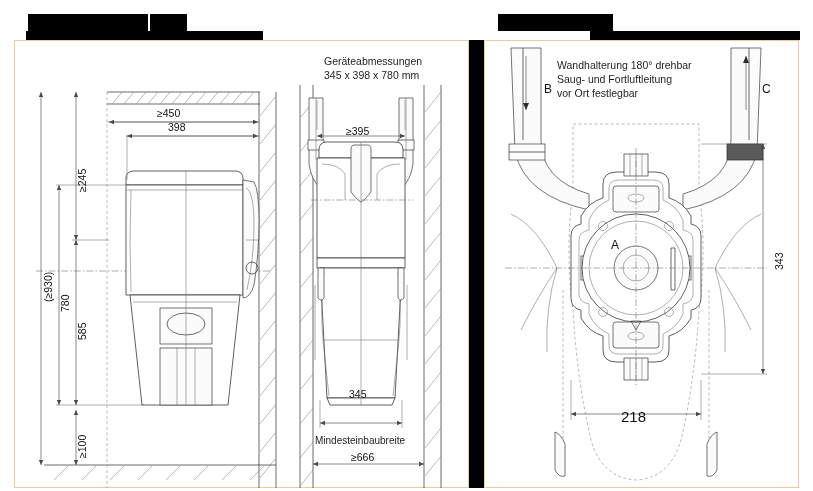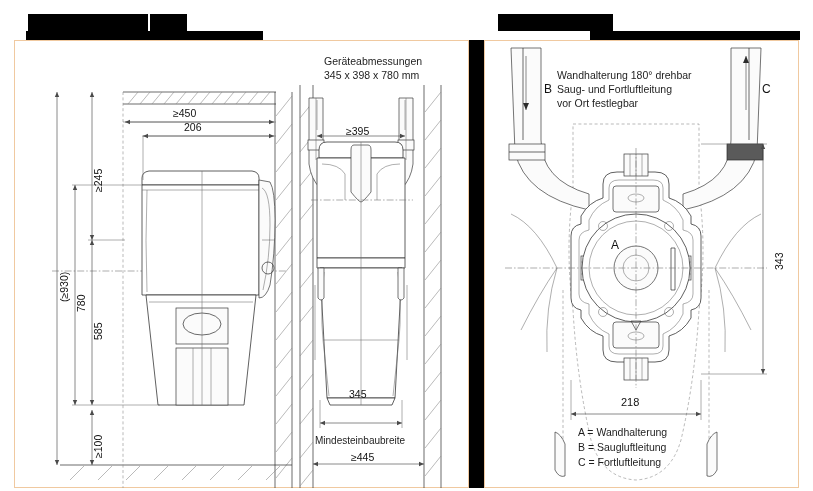--- a/index.html
+++ b/index.html
@@ -21,28 +21,28 @@
   .frame{position:absolute;left:14px;top:40px;width:785px;height:448px;
          border:1.4px solid #f0c9a0;box-sizing:border-box;background:#fff;}
 
   
   .divider{position:absolute;left:468px;top:40px;width:17px;height:448px;
            background:#000;border-left:1.4px solid #f0c9a0;border-right:1.4px solid #f0c9a0;
            box-sizing:border-box;}
 
   
   .panel{position:absolute;top:40px;height:448px;}
-  #panel-left{left:14px;width:277px;margin-left:16px;}
+  #panel-left{left:14px;width:277px;}
   #panel-mid{left:291px;width:177px;}
   #panel-right{left:485px;width:314px;}
 
   
   .txt{position:absolute;font-size:10.5px;line-height:14px;color:#1d1d1d;white-space:pre;}
   #mid-caption{left:324px;top:54px;}
-  #right-caption{left:557px;top:68px;}
+  #right-caption{left:557px;top:58px;}
   #left-note{left:113px;top:403px;}
   #mid-bottom-label{left:315px;top:434px;font-size:10px;}
   #right-legend{left:578px;top:425px;line-height:15px;}
 
   
   .dim{position:absolute;font-size:10.5px;color:#111;white-space:nowrap;}
   .dimv{position:absolute;font-size:10.5px;color:#111;white-space:nowrap;
         transform-origin:0 0;transform:rotate(-90deg);}
 
   svg{position:absolute;left:0;top:0;overflow:visible;}
@@ -182,21 +182,21 @@
       <line class="ln-thin" x1="42" y1="365" x2="130" y2="365"></line>
       <line class="ln-thin" x1="58" y1="200" x2="95" y2="200"></line>
     </svg>
 
     <div class="dimv" style="left:28px;top:262px;">(≥930)</div>
     <div class="dimv" style="left:45px;top:272px;">780</div>
     <div class="dimv" style="left:62px;top:300px;">585</div>
     <div class="dimv" style="left:62px;top:152px;">≥245</div>
     <div class="dimv" style="left:62px;top:418px;">≥100</div>
     <div class="dim" style="left:143px;top:67px;">≥450</div>
-    <div class="dim" style="left:154px;top:81px;">206</div>
+    <div class="dim" style="left:154px;top:81px;">398</div>
   </div>
 
 
   <div class="panel" id="panel-mid">
     <svg width="177" height="448">
 
       <line class="ln" x1="133" y1="45" x2="133" y2="448"></line>
       <line class="ln" x1="150" y1="45" x2="150" y2="448"></line>
       <g class="hatch">
         <line x1="134" y1="72" x2="150" y2="52"></line>
@@ -270,21 +270,21 @@
       <line class="ln-thin" x1="29" y1="360" x2="29" y2="388"></line>
       <line class="ln-thin" x1="111" y1="360" x2="111" y2="388"></line>
 
       <line class="dimline" x1="22" y1="424" x2="133" y2="424"></line>
       <path d="M22,424 l5,-2.2 0,4.4 Z" fill="#4a4a4a"></path>
       <path d="M133,424 l-5,-2.2 0,4.4 Z" fill="#4a4a4a"></path>
     </svg>
 
     <div class="dim" style="left:55px;top:85px;text-align:right;">≥395</div>
     <div class="dim" style="left:58px;top:348px;">345</div>
-    <div class="dim" style="left:60px;top:411px;">≥445</div>
+    <div class="dim" style="left:60px;top:411px;">≥666</div>
   </div>
 
   <div class="txt" id="mid-caption"><span>Geräteabmessungen</span>
 <span>345 x 398 x 780 mm</span></div>
 
   <div class="txt" id="mid-bottom-label">Mindesteinbaubreite</div>
 
   <div class="panel" id="panel-right">
     <svg width="314" height="448">
 
@@ -376,24 +376,21 @@
       <path d="M86,374 l5,-2.2 0,4.4 Z" fill="#4a4a4a"></path>
       <path d="M216,374 l-5,-2.2 0,4.4 Z" fill="#4a4a4a"></path>
       <line class="ln-thin" x1="86" y1="340" x2="86" y2="380"></line>
       <line class="ln-thin" x1="216" y1="340" x2="216" y2="380"></line>
     </svg>
 
     <div class="dim" style="left:59px;top:42px;font-size:12px;">B</div>
     <div class="dim" style="left:277px;top:42px;font-size:12px;">C</div>
     <div class="dim" style="left:126px;top:198px;font-size:12px;">A</div>
     <div class="dimv" style="left:288px;top:230px;">343</div>
-    <div class="dim" style="left:136px;top:356px;font-size:11px;">218</div>
+    <div class="dim" style="left:136px;top:368px;font-size:15px;">218</div>
   </div>
 
   <div class="txt" id="right-caption"><span>Wandhalterung 180° drehbar</span>
 <span>Saug- und Fortluftleitung</span>
 <span>vor Ort festlegbar</span></div>
 
-  <div class="txt" id="right-legend"><span>A = Wandhalterung</span>
-<span>B = Saugluftleitung</span>
-<span>C = Fortluftleitung</span></div>
 
 </div>
 
 </body></html>

